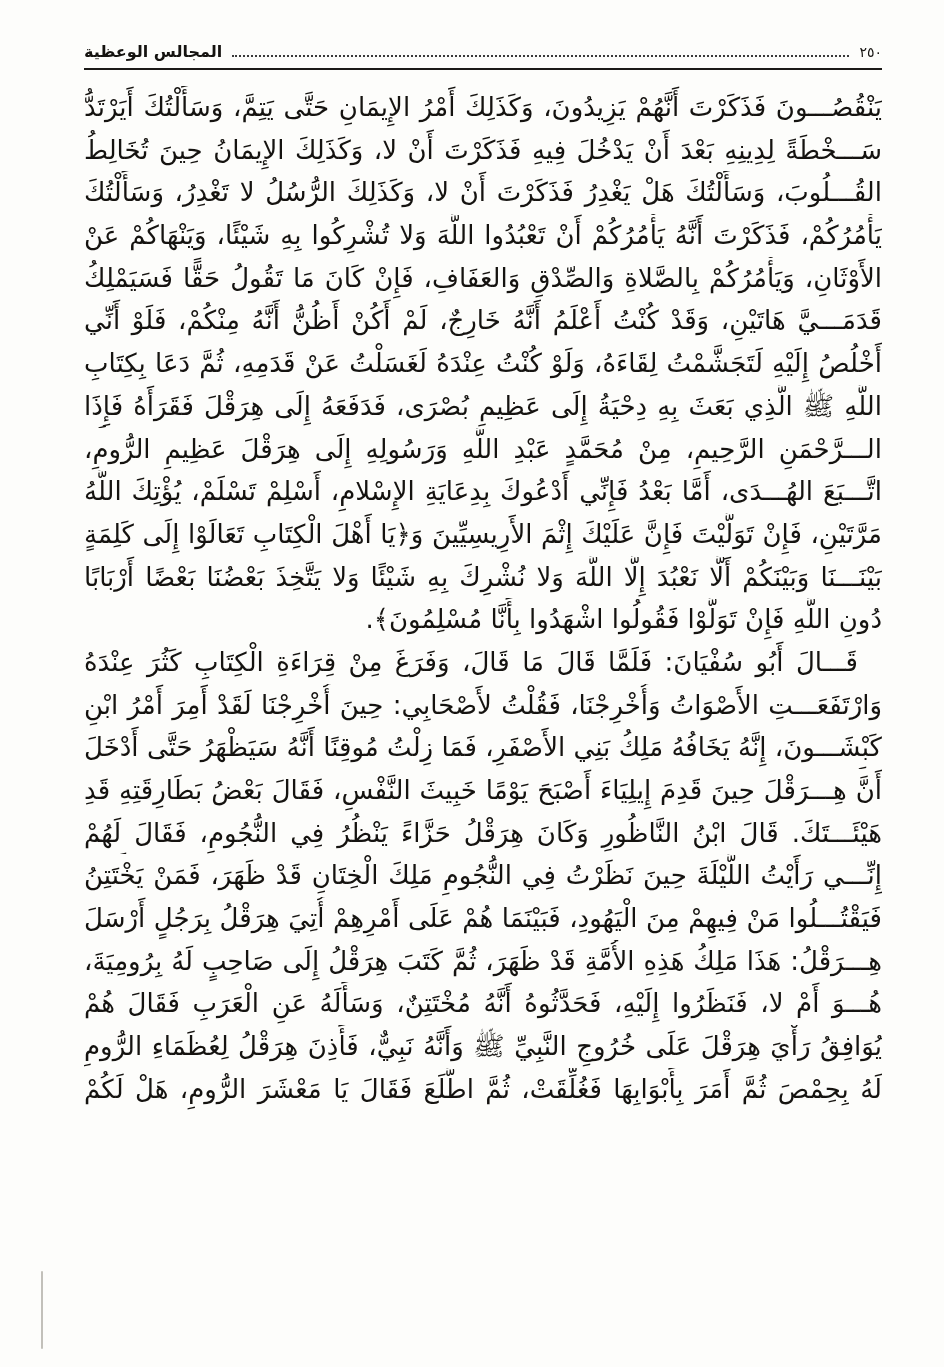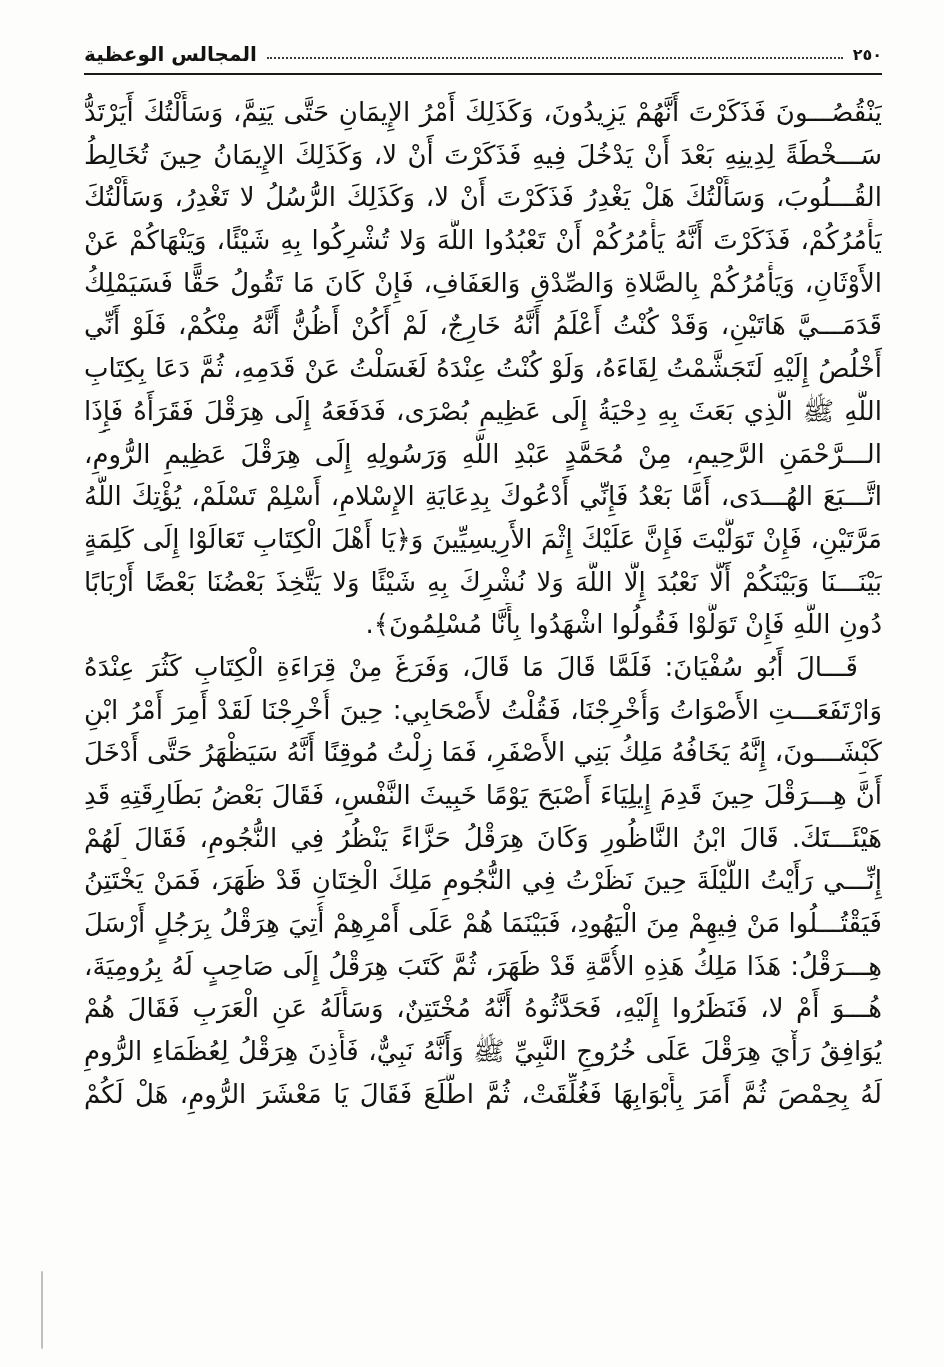--- a/index.html
+++ b/index.html
@@ -17,36 +17,36 @@
   }
 
   
   .header {
     direction: rtl;
     display: flex;
     align-items: center;
     margin: 42px 62px 0 84px;
   }
   .pageno {
-    font-weight: bold;
-    font-size: 16px;
+    font-weight: normal;
+    font-size: 14px;
     letter-spacing: 3px;
     white-space: nowrap;
   }
   .leader {
     flex: 1;
     height: 0;
     border-bottom: 2px dotted #3a3a3a;
     margin: 0 10px;
     position: relative;
     top: 4px;
   }
   .booktitle {
     font-weight: bold;
-    font-size: 20px;
+    font-size: 16px;
     white-space: nowrap;
   }
   .rule {
     margin: 7px 62px 0 84px;
     border-top: 2px solid #1c1a18;
   }
 
   
   .textbody {
     direction: rtl;

